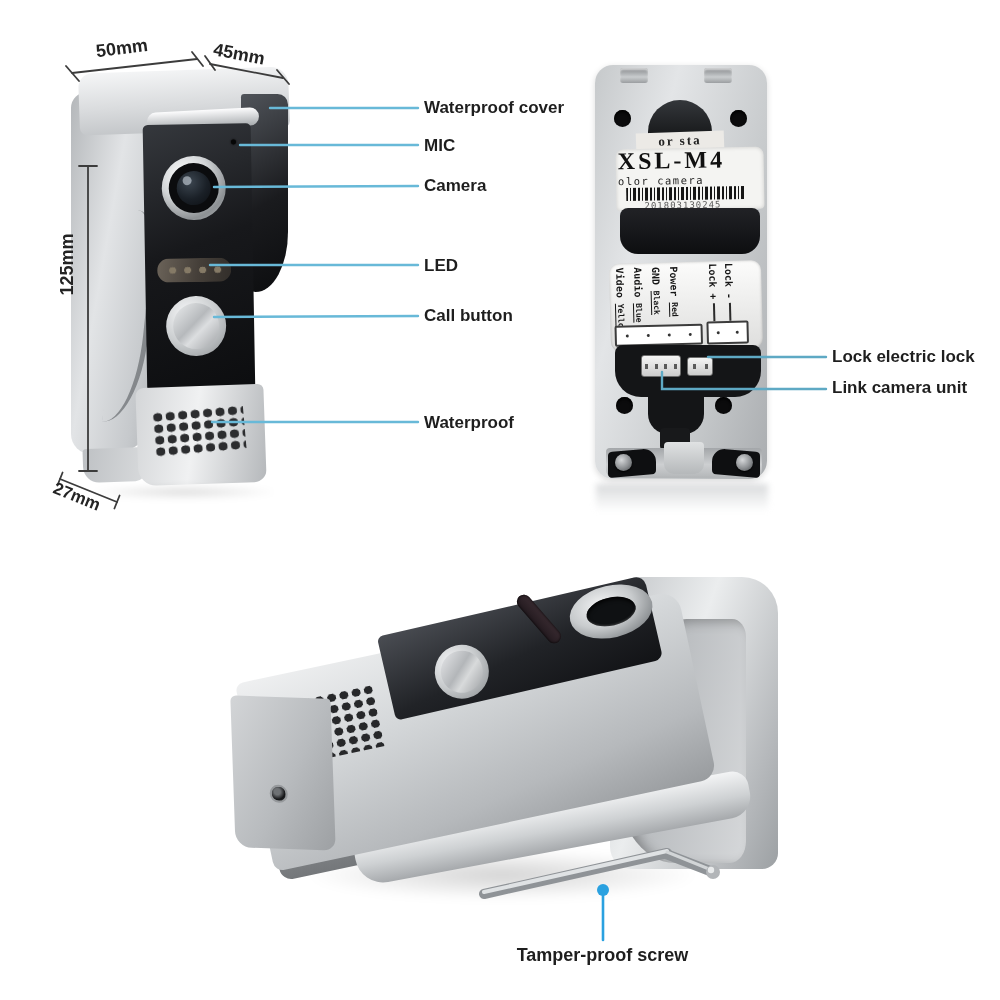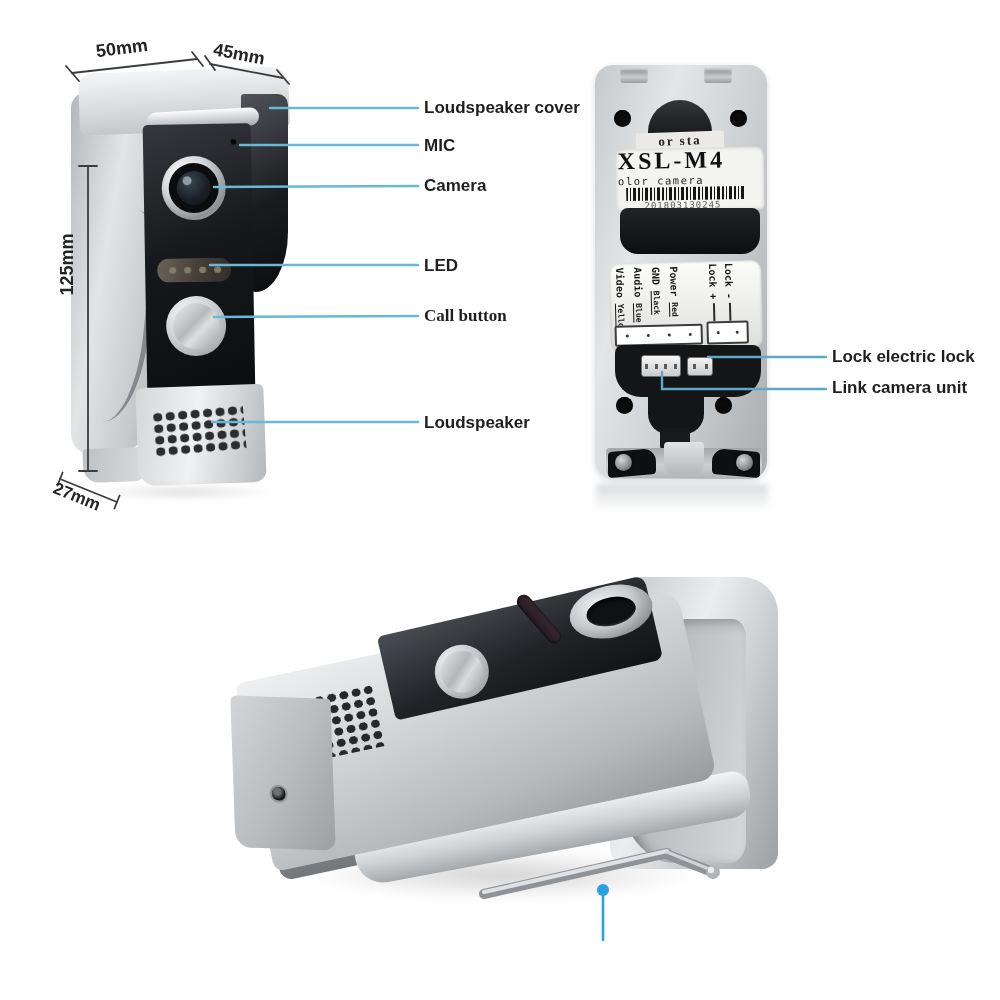--- a/index.html
+++ b/index.html
@@ -316,24 +316,25 @@
       <circle cx="713" cy="872" r="7" fill="#b2b5b8"></circle>
       <circle cx="711" cy="870" r="3.2" fill="#e8eaeb"></circle>
     </g>
   </svg>
 
   <div class="dim-label" style="left:96px;top:38px;transform:rotate(-7deg);">50mm</div>
   <div class="dim-label" style="left:213px;top:44px;transform:rotate(11deg);">45mm</div>
   <div class="dim-label" style="left:26px;top:254px;width:82px;text-align:center;transform:rotate(-90deg);">125mm</div>
   <div class="dim-label" style="left:52px;top:487px;font-size:17px;transform:rotate(22deg);">27mm</div>
 
-  <div class="callout-label" style="left:424px;top:98px;">Loudspeaker cover</div>
+  <div class="callout-label" style="left:424px;top:98px;">Waterproof cover</div>
   <div class="callout-label" style="left:424px;top:136px;">MIC</div>
   <div class="callout-label" style="left:424px;top:176px;text-align:center;">Camera</div>
   <div class="callout-label" style="left:424px;top:256px;">LED</div>
-  <div class="callout-label" style="left:424px;top:306px;font-family:Liberation Serif, serif;">Call button</div>
-  <div class="callout-label" style="left:424px;top:413px;">Loudspeaker</div>
+  <div class="callout-label" style="left:424px;top:306px;">Call button</div>
+  <div class="callout-label" style="left:424px;top:413px;">Waterproof</div>
 
   <div class="callout-label" style="left:832px;top:347px;">Lock electric lock</div>
   <div class="callout-label" style="left:832px;top:378px;">Link camera unit</div>
 
+  <div class="callout-label" style="left:505px;top:945px;width:195px;text-align:center;font-size:18px;">Tamper-proof screw</div>
 
 </div>
 
 </body></html>

